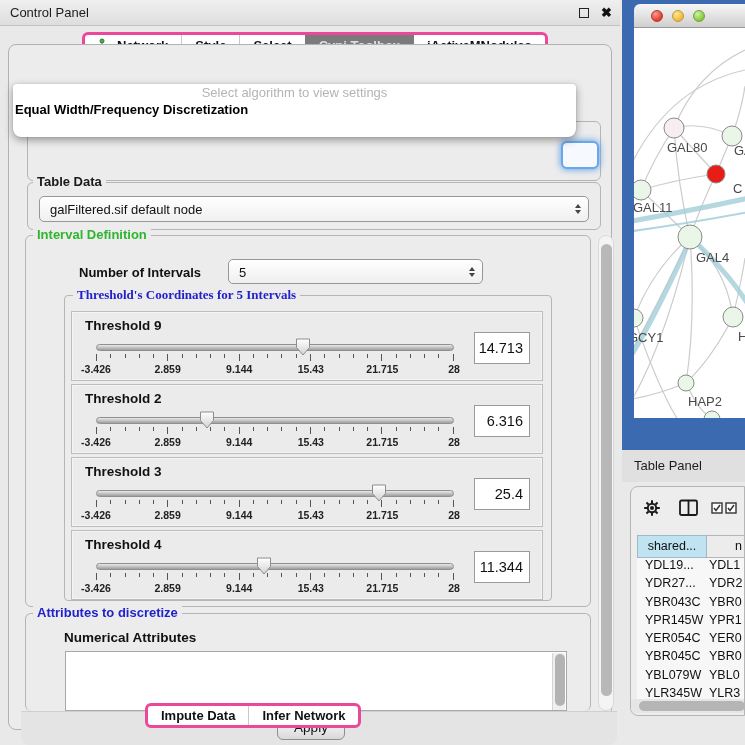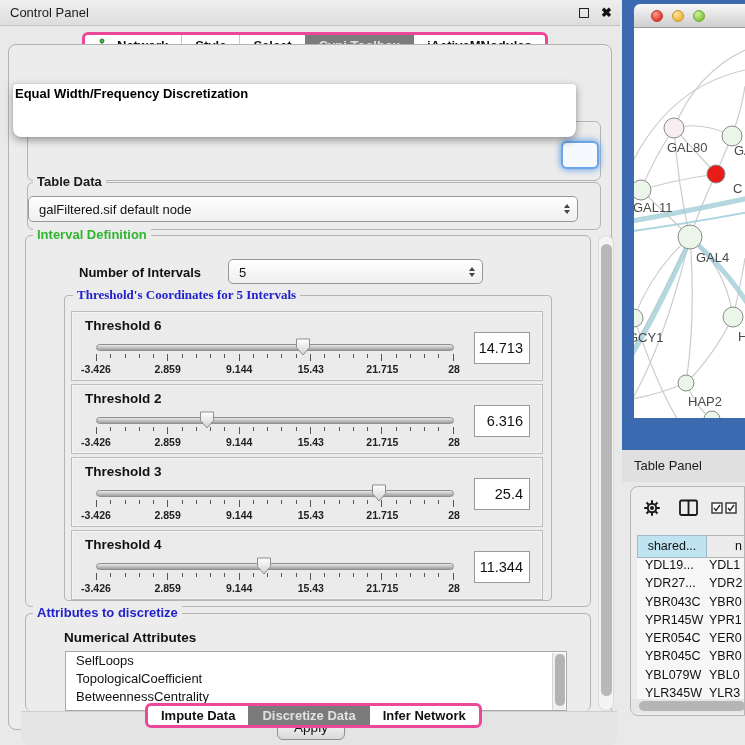--- a/index.html
+++ b/index.html
@@ -43,21 +43,21 @@
 
   #tabledata-group { left:18px; top:137px; width:574px; height:48px; }
   #tabledata-chip  { left:24px; top:130px; color:#1a1a1a; }
 
   .combo { position:absolute; border:1px solid #979797; border-radius:5px;
      background:linear-gradient(#ffffff,#efefef); font-size:13px; color:#111; }
   .combo .val { position:absolute; left:10px; top:50%; transform:translateY(-50%); white-space:nowrap; }
   .stepper { position:absolute; right:7px; top:50%; transform:translateY(-50%); display:flex; flex-direction:column; gap:2px; }
   .tri-up   { width:0; height:0; border-left:3.5px solid transparent; border-right:3.5px solid transparent; border-bottom:4.5px solid #444; }
   .tri-down { width:0; height:0; border-left:3.5px solid transparent; border-right:3.5px solid transparent; border-top:4.5px solid #444; }
-  #tabledata-combo { left:19px; top:151px; width:550px; height:26px; }
+  #tabledata-combo { left:30px; top:151px; width:550px; height:26px; }
   #noi-combo { left:219px; top:214px; width:255px; height:25px; }
 
   #interval-group { left:16px; top:190px; width:566px; height:372px; }
   #interval-chip  { left:24px; top:183px; }
   #noi-label { position:absolute; left:70px; top:220px; font-size:13px; font-weight:bold; color:#111; }
 
   #thr-group { left:55px; top:250px; width:488px; height:306px; border-radius:4px; }
   #thr-chip  { left:64px; top:243px; }
 
   .th-panel { position:absolute; left:62px; width:472px; height:70px; background:#ebebeb;
@@ -183,21 +183,21 @@
         <span class="stepper">
             <span class="tri-up"></span>
             <span class="tri-down"></span>
           </span>
       </div>
 
       <div id="thr-group" class="groupbox"></div>
       <div id="thr-chip" class="group-chip" style="color:#2222cc;font-family:Liberation Serif, serif;">Threshold's Coordinates for 5 Intervals</div>
       <div id="thr-panels">
           <div class="th-panel" style="top: 266px;">
-            <div class="th-title">Threshold 6</div>
+            <div class="th-title">Threshold 9</div>
             <div class="th-zone">
               <div class="th-track"></div>
               <div class="th-knob" style="left: 57.7197%;"><svg width="16" height="18" viewBox="0 0 16 18">
                   <defs>
                     <linearGradient id="kg0" x1="0" y1="0" x2="0" y2="1">
                       <stop offset="0" stop-color="#ffffff"></stop>
                       <stop offset="1" stop-color="#d2d2d2"></stop>
                     </linearGradient>
                   </defs>
                   <path d="M1.5,1 h13 v8.5 l-6.5,7.5 l-6.5,-7.5 z" fill="url(#kg0)" stroke="#8d8d8d"></path>
@@ -396,50 +396,43 @@
               </div>
             </div>
             <div class="th-value">11.344</div>
           </div>
         </div>
 
       <div id="attr-group" class="groupbox"></div>
       <div id="attr-chip" class="group-chip" style="color:#2222cc;">Attributes to discretize</div>
       <span id="attr-title">Numerical Attributes</span>
       <div id="attr-list">
-        <div id="attr-items">
-            <div class="attr-item">SelfLoops</div>
-            <div class="attr-item">TopologicalCoefficient</div>
-            <div class="attr-item">BetweennessCentrality</div>
-          </div>
         <div id="attr-scroll">
             <div id="attr-thumb"></div>
           </div>
       </div>
 
       <div id="apply-row"></div>
       <div id="apply-btn">Apply</div>
 
       <div id="cp-scrollbar">
           <div id="cp-thumb"></div>
         </div>
     </div>
 
     <div id="algo-popup">
+      <div class="popup-placeholder">Select algorithm to view settings</div>
       <div id="popup-options">
           <div class="popup-opt">Equal Width/Frequency Discretization</div>
         </div>
     </div>
 
     <div id="bottom-tabs" class="tab-capsule">
         <div class="seg">
           <span>Impute Data</span>
-        </div>
-        <div class="seg selected">
-          <span>Discretize Data</span>
         </div>
         <div class="seg">
           <span>Infer Network</span>
         </div>
       </div>
   </div>
 
   <div id="net-window">
     <div id="net-titlebar">
       <span class="light red"></span>

